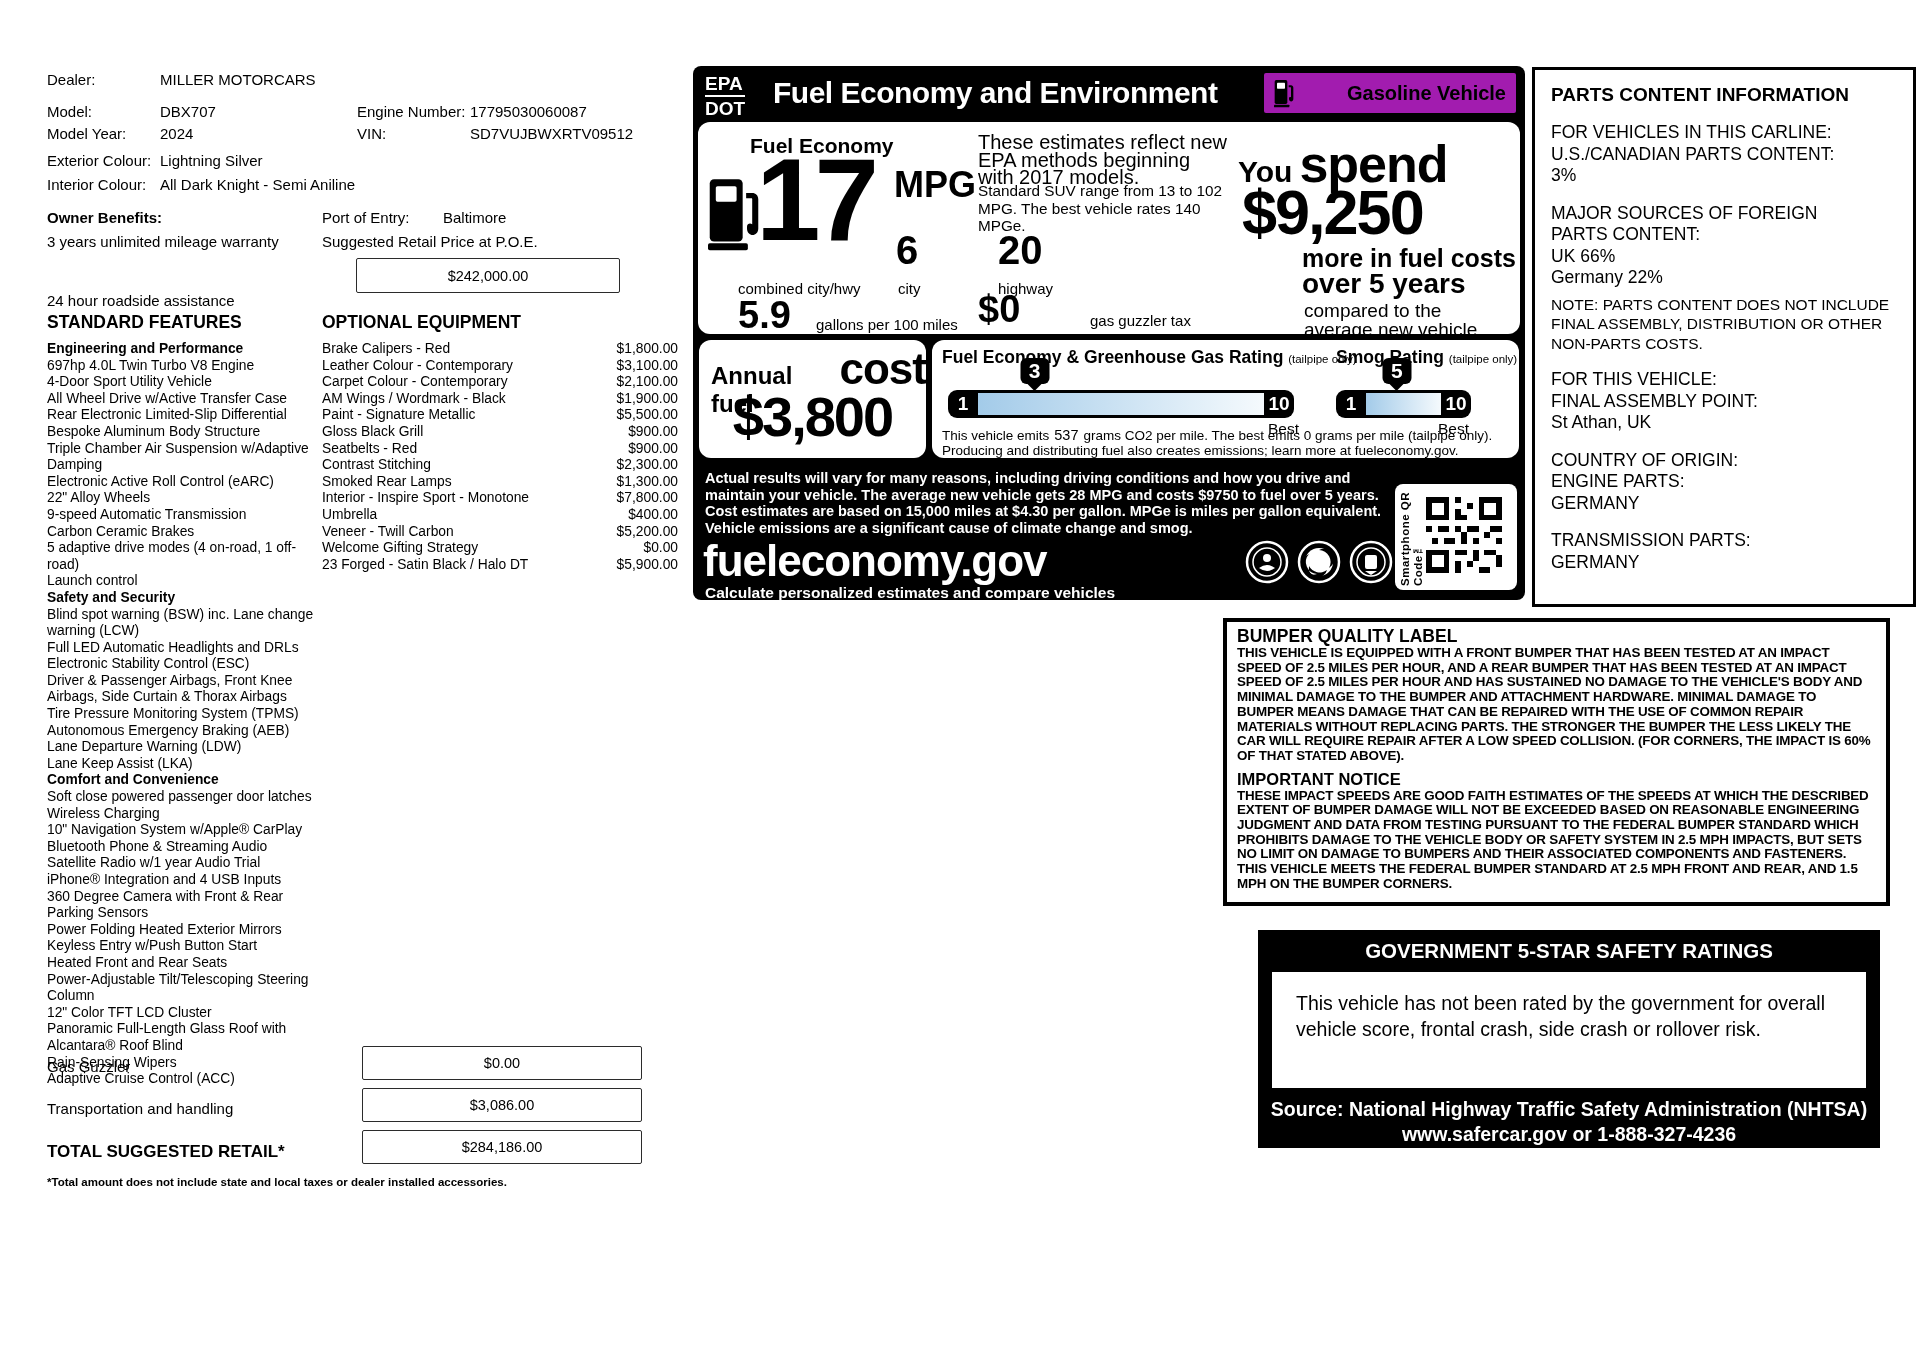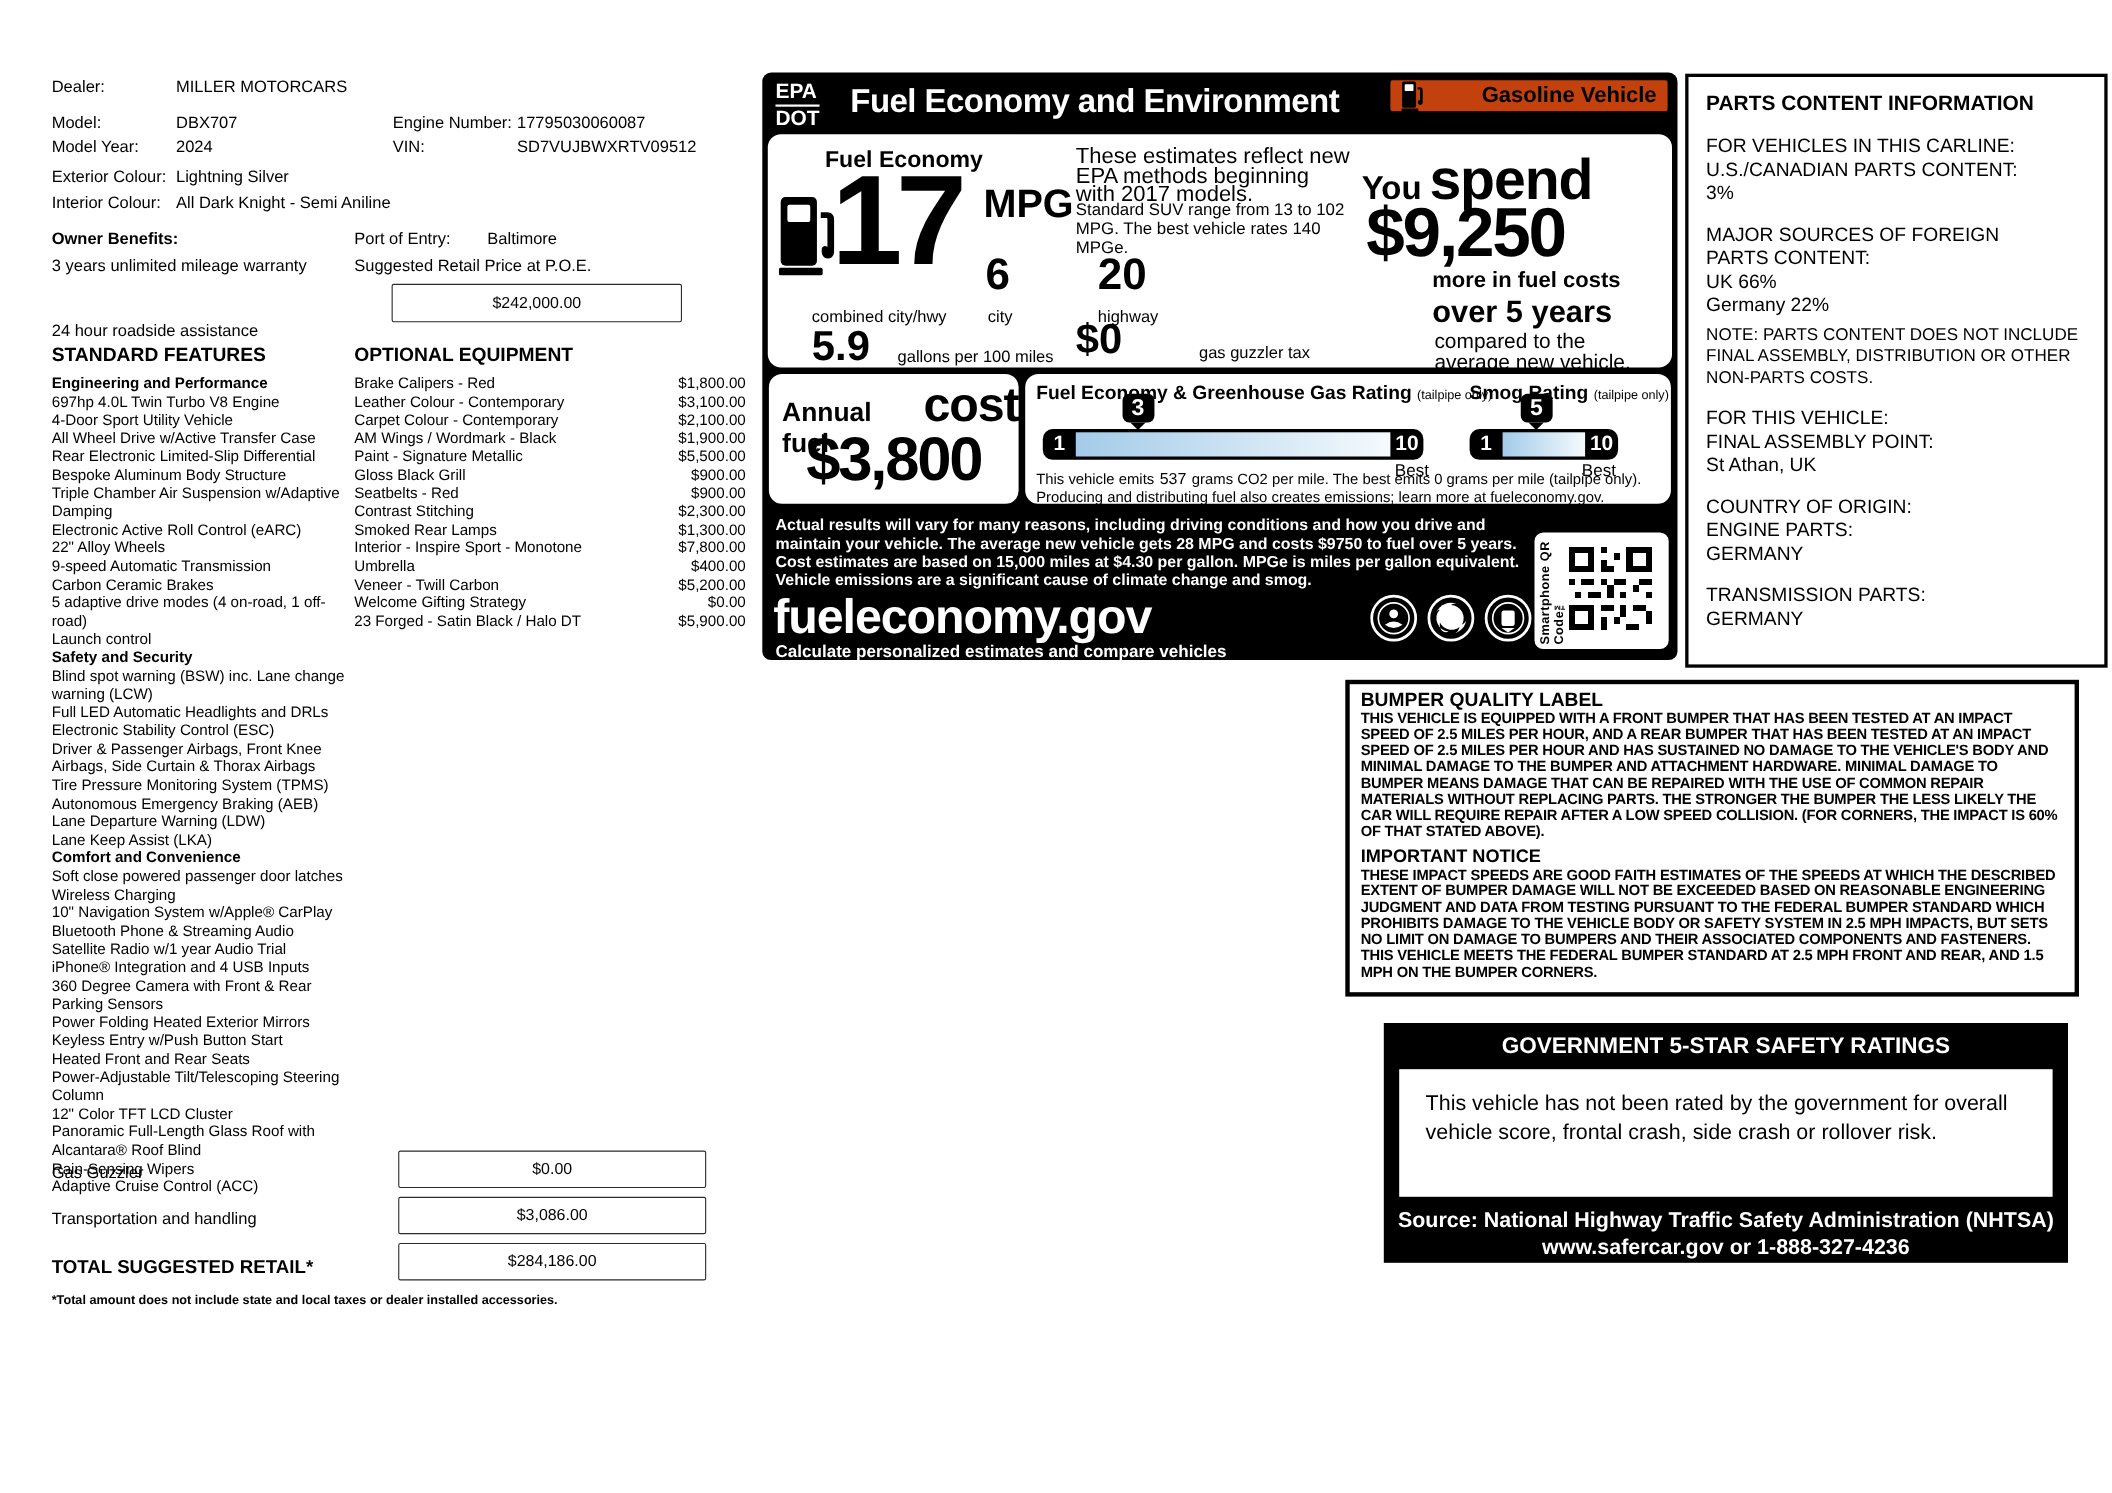--- a/index.html
+++ b/index.html
@@ -18,21 +18,21 @@
                align-items:center; justify-content:center; font-size:14.5px; background:#fff;text-align:right; }
 
   .footnote { position:absolute; left:47px; top:1176px; font-size:11.5px; font-weight:bold; }
 
   
   .epa { position:absolute; left:693px; top:66px; width:832px; height:534px; background:#000; border-radius:8px; }
   .epa-header { position:absolute; left:0; top:0; right:0; height:54px; }
   .epa-logo { position:absolute; left:12px; top:8px; color:#fff; font-weight:bold; font-size:19px; line-height:1; }
   .epa-logo .l1 { display:block; border-bottom:2.5px solid #fff; padding-bottom:2px; margin-bottom:2px; }
   .epa-title { position:absolute; left:80px; top:10px; color:#fff; font-weight:bold; font-size:30px; letter-spacing:-0.5px; white-space:nowrap; }
-  .fuel-chip { position:absolute; right:9px; top:7px; width:252px; height:28px; background:#c2410c;
+  .fuel-chip { position:absolute; right:9px; top:7px; width:252px; height:40px; background:#a21caf;
                display:flex; align-items:center; padding:0 10px; box-sizing:border-box; border-radius:2px; }
   .fuel-chip .chip-label { margin-left:auto; font-weight:bold; font-size:20px; }
 
   .epa-main { position:absolute; left:5px; right:5px; top:56px; height:212px; background:#fff; border-radius:12px; }
   .epa-main > div { position:absolute; }
   .fe-heading { left:52px; top:12px; font-weight:bold; font-size:21px; }
   .big-mpg { left:58px; top:20px; font-weight:bold; font-size:116px; line-height:1; letter-spacing:-6px; }
   .mpg-label { left:196px; top:42px; font-weight:bold; font-size:36px; }
   .city-val { left:198px; top:106px; font-weight:bold; font-size:40px; }
   .city-cap { left:200px; top:158px; font-size:15px; }
@@ -42,21 +42,21 @@
   .gal-val  { left:40px; top:172px; font-weight:bold; font-size:38px; }
   .gal-cap  { left:118px; top:194px; font-size:15px; }
   .note1 { left:280px; top:12px; width:252px; font-size:20px; line-height:17.5px; }
   .note2 { left:280px; top:60px; width:262px; font-size:15.3px; line-height:17.5px; }
   .guzzler-val { left:280px; top:166px; font-weight:bold; font-size:38px; }
   .guzzler-cap { left:392px; top:190px; font-size:15px; }
   .you-spend { left:540px; top:12px; display:flex; align-items:baseline; gap:7px; }
   .you-spend .w1 { font-weight:bold; font-size:30px; }
   .you-spend .w2 { font-weight:bold; font-size:52px; letter-spacing:-1px; }
   .spend-amount { left:544px; top:54px; font-weight:bold; font-size:63px; letter-spacing:-2px; }
-  .spend-l1 { left:604px; top:122px; font-weight:bold; font-size:20px; }
+  .spend-l1 { left:604px; top:122px; font-weight:bold; font-size:25px; }
   .spend-l2 { left:604px; top:146px; font-weight:bold; font-size:28px; }
   .spend-l3 { left:606px; top:178px; font-size:19px; }
   .spend-l4 { left:606px; top:197px; font-size:19px; }
 
   .epa-annual { position:absolute; left:6px; top:274px; width:227px; height:118px; background:#fff; border-radius:12px; }
   .annual-line { position:absolute; left:12px; top:4px; display:flex; align-items:baseline; gap:6px; }
   .annual-line .a1 { font-weight:bold; font-size:24px; }
   .annual-line .a2 { font-weight:bold; font-size:44px; letter-spacing:-1px; }
   .annual-val { position:absolute; left:0; right:0; top:44px; text-align:center; font-weight:bold; font-size:56px; letter-spacing:-2px; }
 

